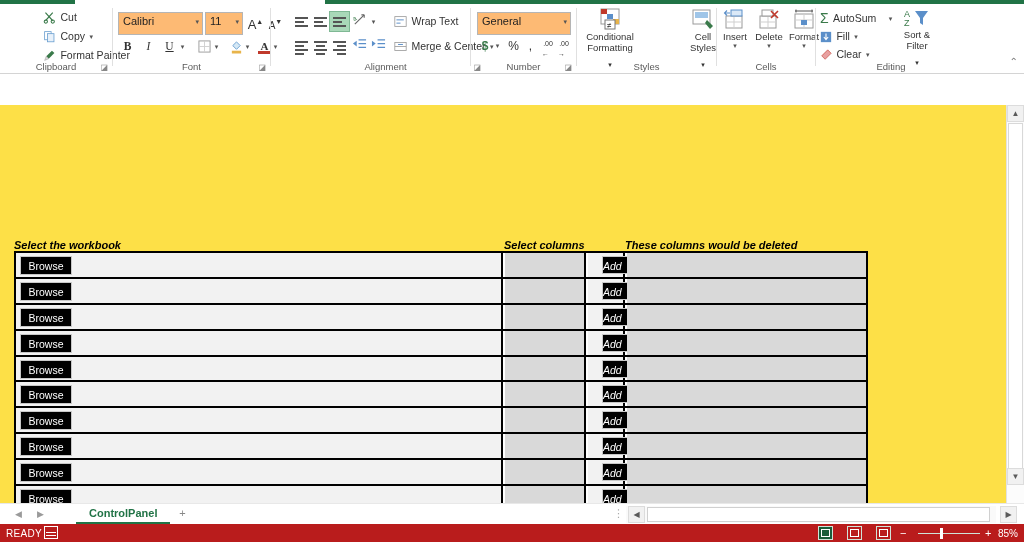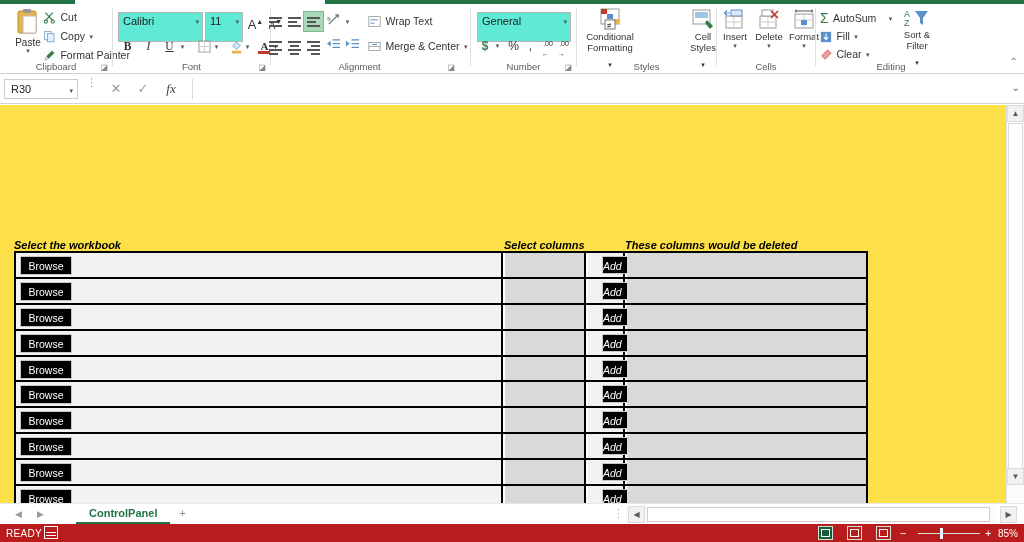--- a/index.html
+++ b/index.html
@@ -30,21 +30,21 @@
 
   
   .paste-btn{ left:6px; top:4px; width:44px; height:56px; text-align:center; }
   .paste-lbl{ font-size:10px; color:#333; display:block; margin-top:1px; }
   .caret-d{ display:block; font-size:7px; color:#555; line-height:6px; }
 
   
   .mi{ height:17px; line-height:17px; padding:0 3px; }
 
   
-  .combo{ position:absolute; border:1px solid #b5b5b5; background:#5eead4; height:30px;
+  .combo{ position:absolute; border:1px solid #b5b5b5; background:#fdba74; height:23px;
           font-size:11px; color:#222; line-height:17px; padding-left:4px; }
   .combo .cv{ display:inline-block; }
   .combo .ca{ position:absolute; right:3px; top:0; font-size:7px; color:#555; }
 
   .fbtn{ position:absolute; width:19px; height:19px; text-align:center; line-height:19px;
          font-size:11.5px; color:#333; cursor:default; }
 
   
   .albox{ position:absolute; width:19px; height:19px; cursor:default; }
   .albox i{ position:absolute; height:1.5px; background:#555; left:3px; display:block; }
@@ -157,29 +157,20 @@
 
 <div id="app">
 
   <div class="top-strip">
     <div class="tab-shell"></div>
   </div>
 
   <div class="ribbon">
 
     <div class="group" style="left:0;width:112px">
-      <div class="rbtn paste-btn">
-        <svg class="ic" width="26" height="28" viewBox="0 0 26 28">
-          <rect x="3" y="3" width="18" height="22" rx="2" fill="#e8b44a" stroke="#c08a28"></rect>
-          <rect x="8" y="1" width="8" height="4" rx="1" fill="#9a9a9a"></rect>
-          <rect x="8" y="8" width="13" height="17" fill="#fff" stroke="#b9b9b9"></rect>
-        </svg>
-        <span class="paste-lbl">Paste</span>
-        <span class="caret-d">▾</span>
-      </div>
 
       <div class="rbtn mi" style="left:40px;top:4px">
         <svg class="ic" width="13" height="13" viewBox="0 0 16 16">
           <path d="M3 2 L12 12 M12 2 L3 12" stroke="#3a7a4a" stroke-width="1.4" fill="none"></path>
           <circle cx="3.5" cy="13" r="2" fill="none" stroke="#3a7a4a" stroke-width="1.3"></circle>
           <circle cx="12" cy="13" r="2" fill="none" stroke="#3a7a4a" stroke-width="1.3"></circle>
         </svg>
         <span class="lbl">Cut</span>
       </div>
 
@@ -254,21 +245,21 @@
         <span style="font-size:11px;font-weight:bold;font-family:'Liberation Serif',serif">A</span>
         <span style="position:absolute;left:3px;bottom:2px;width:13px;height:3px;background:#c0392b"></span>
       </div>
       <div class="fbtn" style="left:158px;top:33px;width:9px;font-size:7px;color:#555">▾</div>
 
       <div class="group-label">Font</div>
       <div class="dlg-launcher" style="right:4px">◪</div>
     </div>
     <div class="group-sep" style="left:270px"></div>
 
-    <div class="group" style="left:260px;width:199px">
+    <div class="group" style="left:286px;width:199px">
       <div class="albox" style="left:6px;top:8px">
         <i style="top:5px;width:13px"></i>
           <i style="top:9px;width:9px"></i>
           <i style="top:13px;width:13px"></i>
       </div>
       <div class="albox" style="left:25px;top:8px">
         <i style="top:5px;width:13px"></i>
           <i style="top:9px;width:9px"></i>
           <i style="top:13px;width:13px"></i>
       </div>
@@ -458,36 +449,20 @@
         </svg>
         <span class="t">Sort &amp;</span>
         <span class="t">Filter</span><span class="t" style="display:inline;font-size:7px">▾</span>
       </div>
       <div class="group-label" style="left:-10px;width:170px">Editing</div>
     </div>
 
     <div class="ribbon-collapse">⌃</div>
   </div>
 
-  <div class="fbar">
-    <div class="namebox">
-      <span>R30</span>
-      <span class="ca">▾</span>
-    </div>
-    <div class="nb-sep"></div>
-    <div class="fx-btn" style="left:105px">✕</div>
-    <div class="fx-btn" style="left:132px">✓</div>
-    <div class="fx-btn" style="left:160px;font-style:italic;color:#444;font-family:'Liberation Serif',serif">
-      <span>fx</span>
-    </div>
-    <div class="fx-input">
-      <span></span>
-    </div>
-    <div class="fbar-expand">⌄</div>
-  </div>
 
   <div class="sheet">
 
     <div class="hdr" style="left:14px;top:134px">Select the workbook</div>
     <div class="hdr" style="left:504px;top:134px">Select columns</div>
     <div class="hdr" style="left:625px;top:134px">These columns would be deleted</div>
 
     <div class="ctable" id="ctable">
         <div class="crow">
           <div class="cell-file">

